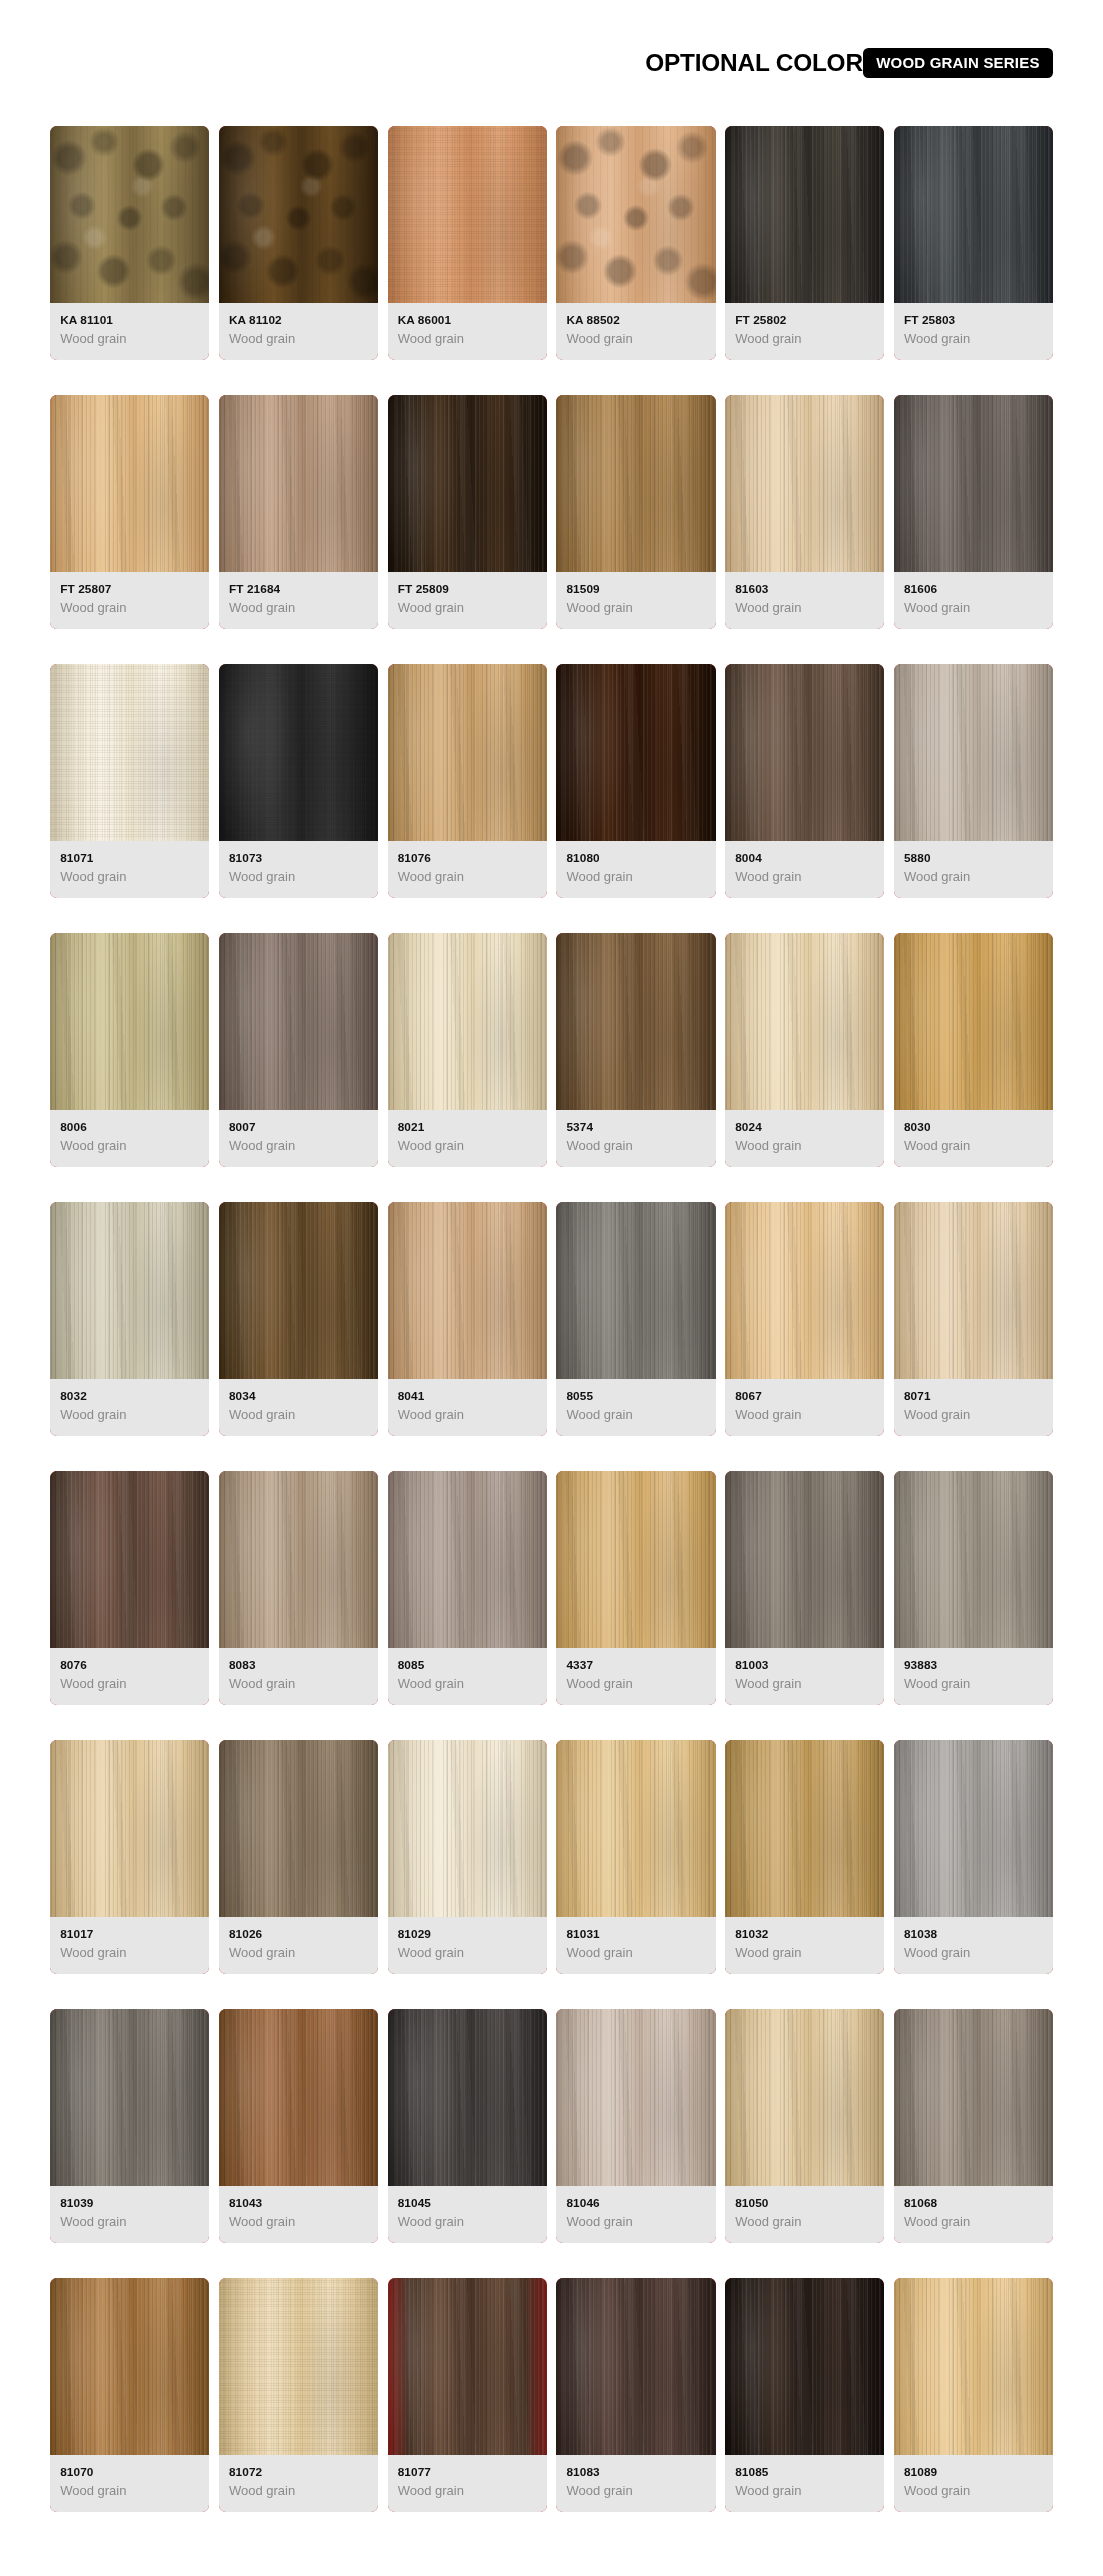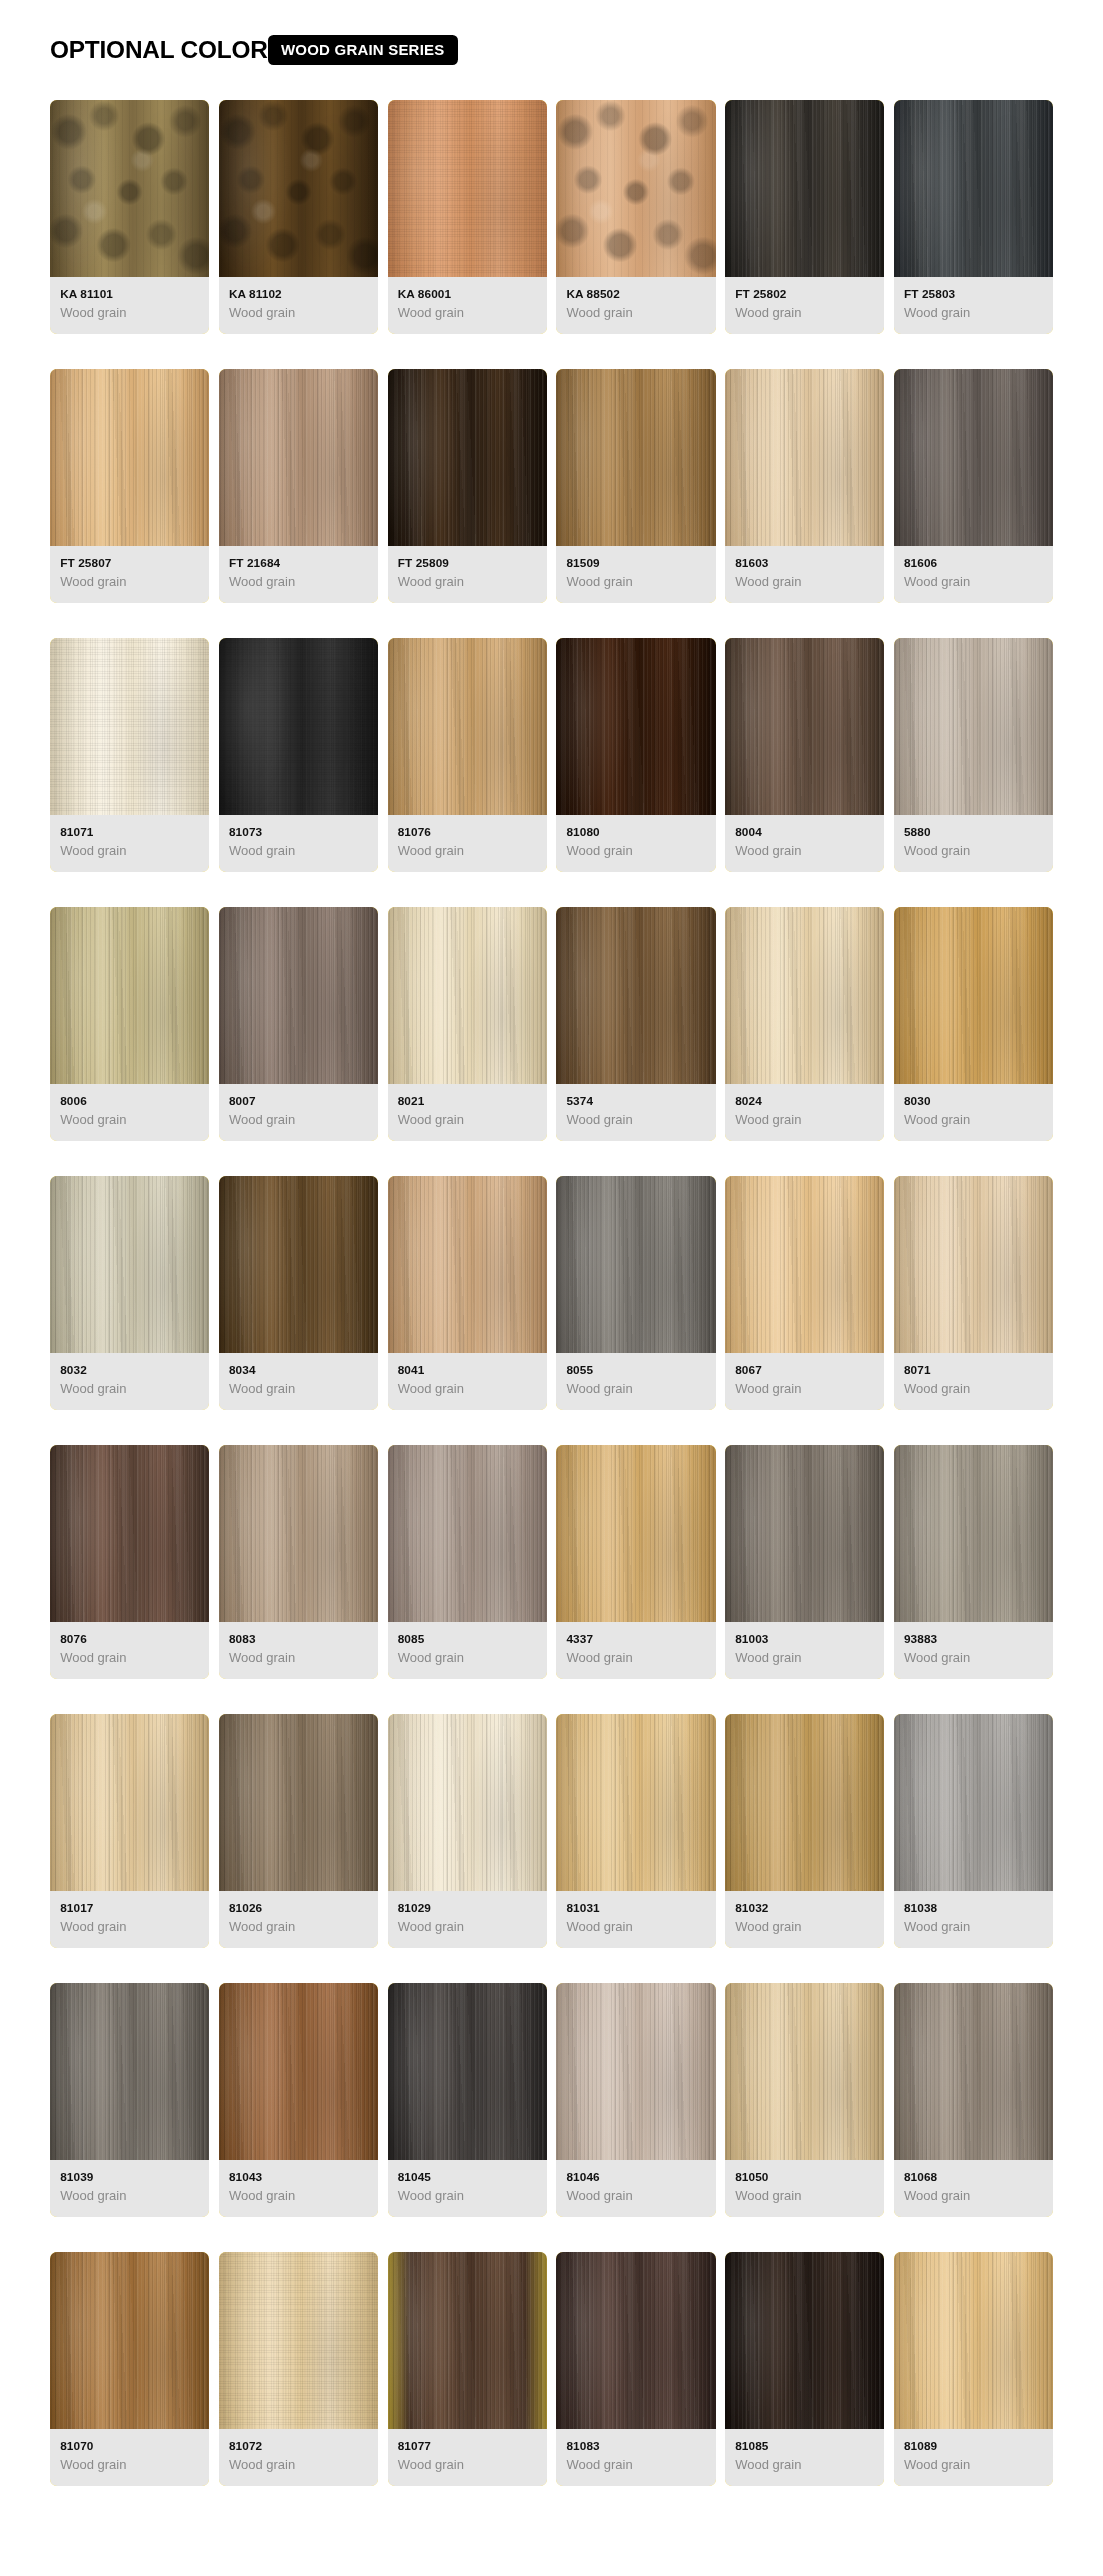--- a/index.html
+++ b/index.html
@@ -17,24 +17,24 @@
   .page {
     width: 1103px;
     min-height: 2576px;
     background: #ffffff;
     padding: 0 50px;
     position: relative;
   }
 
   
   .page-header {
-    height: 100px;
+    height: 126px;
     display: flex;
     align-items: center;
-    justify-content: flex-start;
+    justify-content: flex-end;
     padding-top: 0;
   }
 
   .page-title {
     font-size: 24.4px;
     font-weight: 700;
     letter-spacing: -0.2px;
     color: #000000;
     line-height: 1;
   }
@@ -57,21 +57,21 @@
     grid-template-columns: repeat(6, 1fr);
     column-gap: 9.5px;
     row-gap: 35px;
     padding-bottom: 47px;
   }
 
   .swatch-card {
     width: 100%;
     border-radius: 7px;
     overflow: hidden;
-    background: #fde047;
+    background: #b91c1c;
     display: flex;
     flex-direction: column;
   }
 
   .swatch-sample {
     width: 100%;
     height: 177px;
     position: relative;
     overflow: hidden;
   }

